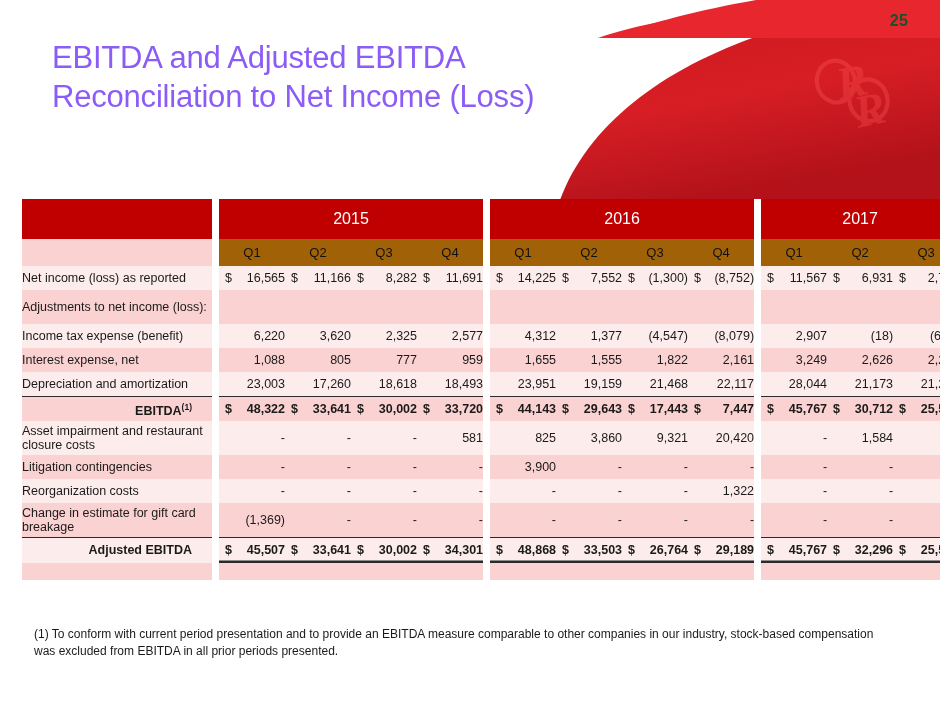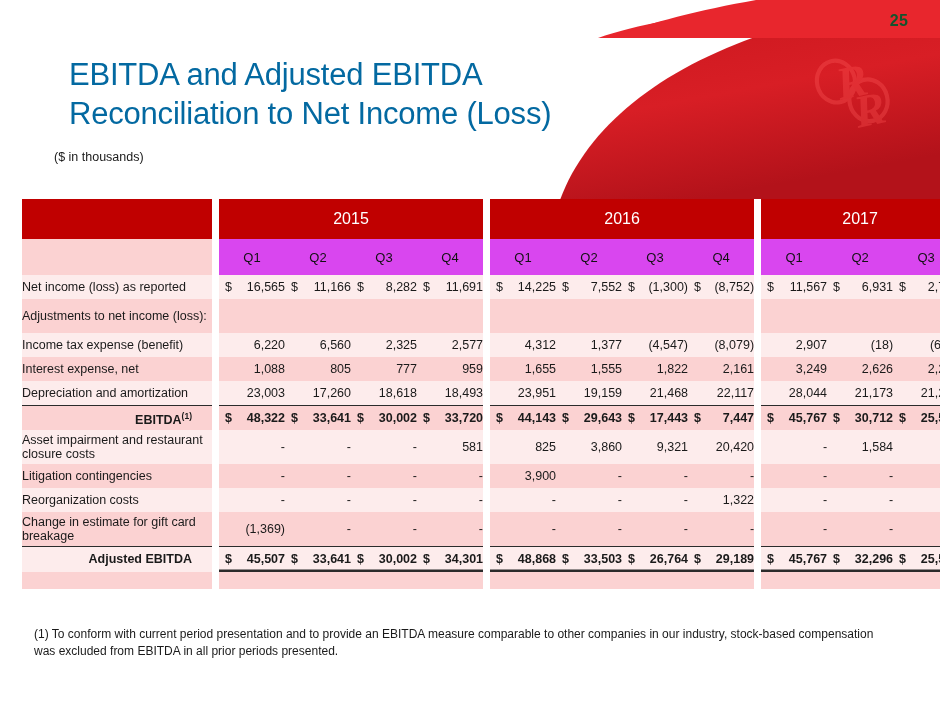--- a/index.html
+++ b/index.html
@@ -16,23 +16,23 @@
 
   .page-number{
     position:absolute;right:32px;top:12px;
     color:#14532d;font-size:16px;font-weight:bold;
     letter-spacing:0.2px;z-index:6;
   }
 
   
   .title-block{position:absolute;left:52px;top:38px;z-index:5;}
   .slide-title{
-    color:#0369a1;
+    color:#8b5cf6;
     font-size:31px;line-height:39px;font-weight:normal;
-    margin:17px;white-space:pre-line;letter-spacing:-0.2px;
+    margin:0;white-space:pre-line;letter-spacing:-0.2px;
   }
   .slide-subtitle{
     color:#1a1a1a;font-size:12.5px;margin-top:5px;margin-left:2px;
   }
 
   
   .table-wrap{position:absolute;left:22px;top:199px;width:890px;}
   table.fin{border-collapse:collapse;width:890px;table-layout:fixed;}
   table.fin td,table.fin th{padding:0;margin:0;font-weight:normal;}
 
@@ -45,23 +45,23 @@
   .yr-band{
     background:#c00000;color:#ffffff;
     font-size:16px;font-weight:bold;text-align:center;
     height:40px;vertical-align:middle;
   }
   .yr-blank{background:#c00000;height:40px;}
   .gapcell{background:#ffffff;}
 
   
   .qh{
-    background:#d946ef;color:#111111;
+    background:#a16207;color:#111111;
     font-size:13px;font-weight:bold;text-align:center;
-    height:36px;vertical-align:middle;
+    height:27px;vertical-align:middle;
   }
   .qh-blank{background:#fbd2d2;height:25px;}
 
   
   tr.r-odd td.cell{background:#fdecec;}
   tr.r-even td.cell{background:#fbd2d2;}
 
   td.cell{
     font-size:12.5px;color:#1a1a1a;
     height:24px;vertical-align:middle;
@@ -133,21 +133,20 @@
       <text x="858" y="128" font-family="'Liberation Serif',serif" font-size="46" font-style="italic" font-weight="bold" fill="#ff5555" transform="rotate(-12 858 128)">R</text>
     </g>
   </svg>
 </div>
 
 <div class="page-number">25</div>
 
 <div class="title-block">
   <div class="slide-title">EBITDA and Adjusted EBITDA
 Reconciliation to Net Income (Loss)</div>
-  <div class="slide-subtitle">($ in thousands)</div>
 </div>
 
 <div class="table-wrap">
   <table class="fin">
     <colgroup id="cols">
         <col class="c-label">
         <col class="c-gap">
         <col class="c-q">
         <col class="c-q">
         <col class="c-q">
@@ -222,21 +221,21 @@
           <td class="cell num"></td>
           <td class="gapcell"></td>
           <td class="cell num"></td>
           <td class="cell num"></td>
           <td class="cell num"></td>
         </tr>
         <tr class="r-odd">
           <td class="cell lbl">Income tax expense (benefit)</td>
           <td class="gapcell"></td>
           <td class="cell num">6,220</td>
-          <td class="cell num">6,560</td>
+          <td class="cell num">3,620</td>
           <td class="cell num">2,325</td>
           <td class="cell num">2,577</td>
           <td class="gapcell"></td>
           <td class="cell num">4,312</td>
           <td class="cell num">1,377</td>
           <td class="cell num">(4,547)</td>
           <td class="cell num">(8,079)</td>
           <td class="gapcell"></td>
           <td class="cell num">2,907</td>
           <td class="cell num">(18)</td>

